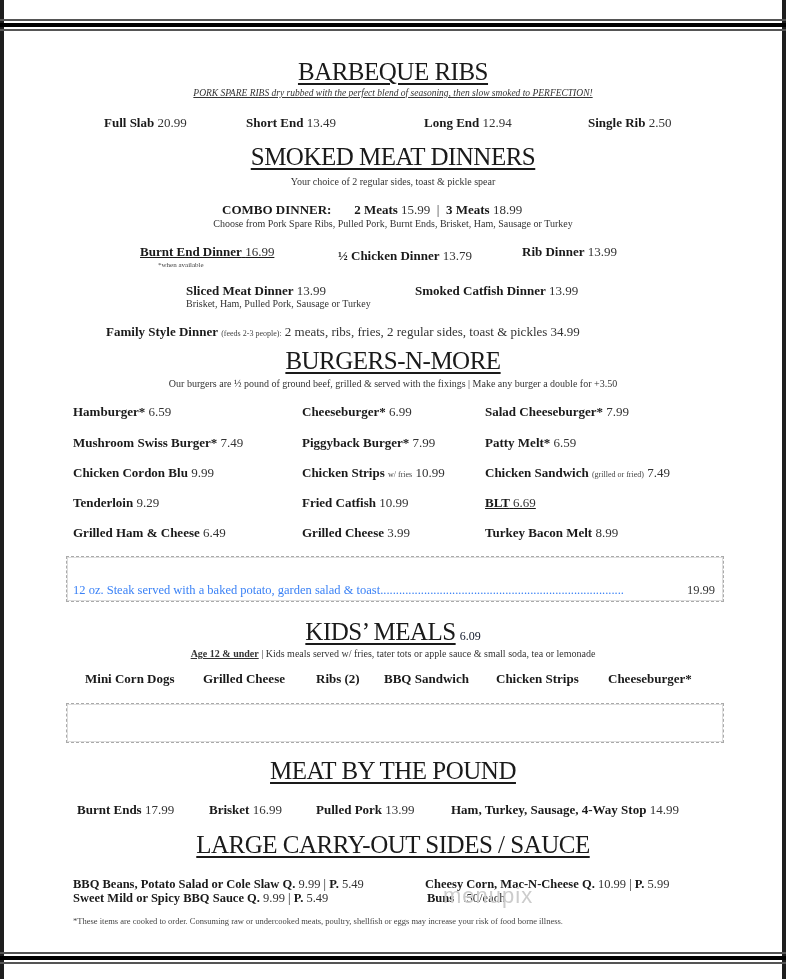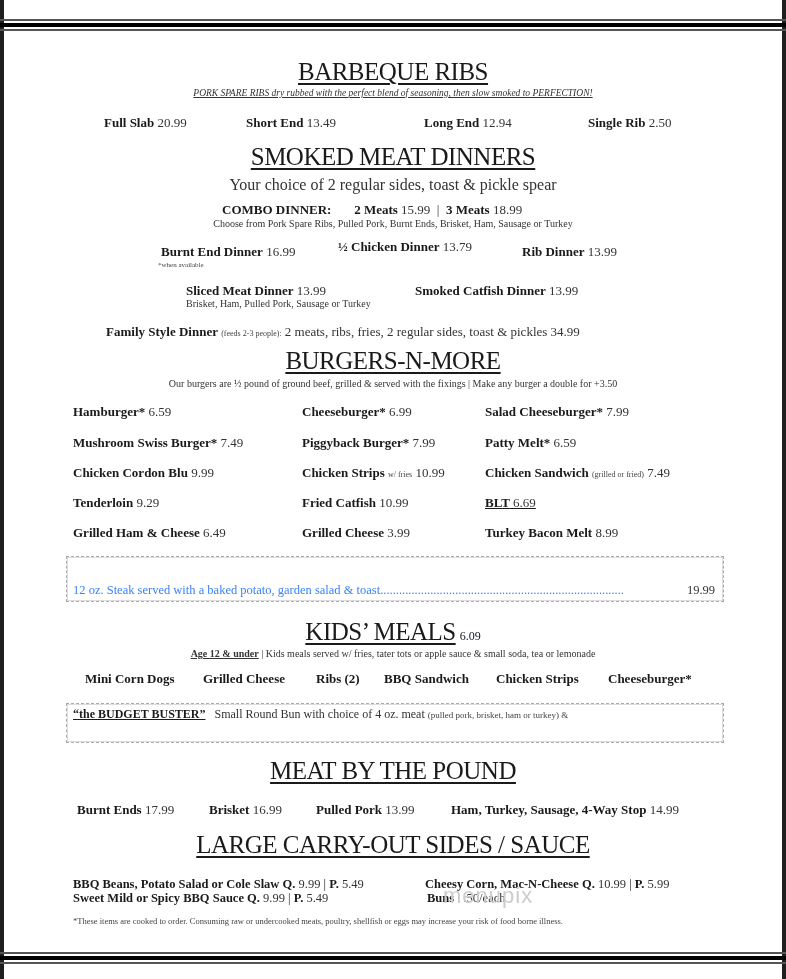--- a/index.html
+++ b/index.html
@@ -42,32 +42,32 @@
 <div class="page">
 
   <div class="h" style="top:58px;font-size:25px;">BARBEQUE RIBS</div>
   <div class="sub" style="top:88px;font-size:9.5px;font-style:italic;text-decoration:underline;">PORK SPARE RIBS dry rubbed with the perfect blend of seasoning, then slow smoked to PERFECTION!</div>
   <div class="row" style="left:104px;top:115px;"><span class="n">Full Slab</span> <span class="p">20.99</span></div>
   <div class="row" style="left:246px;top:115px;"><span class="n">Short End</span> <span class="p">13.49</span></div>
   <div class="row" style="left:424px;top:115px;"><span class="n">Long End</span> <span class="p">12.94</span></div>
   <div class="row" style="left:588px;top:115px;"><span class="n">Single Rib</span> <span class="p">2.50</span></div>
 
   <div class="h" style="top:143px;font-size:25px;">SMOKED MEAT DINNERS</div>
-  <div class="sub" style="top:176px;font-size:16px;">Your choice of 2 regular sides, toast &amp; pickle spear</div>
+  <div class="sub" style="top:176px;font-size:10px;">Your choice of 2 regular sides, toast &amp; pickle spear</div>
   <div class="row" style="left:222px;top:202px;">
     <span class="n">COMBO DINNER:</span>&nbsp;&nbsp;&nbsp;&nbsp;&nbsp;&nbsp;
     <span class="n">2 Meats</span> <span class="p">15.99</span>
     &nbsp;<span class="p">|</span>&nbsp;
     <span class="n">3 Meats</span> <span class="p">18.99</span>
   </div>
   <div class="sub" style="top:218px;font-size:10px;">Choose from Pork Spare Ribs, Pulled Pork, Burnt Ends, Brisket, Ham, Sausage or Turkey</div>
 
-  <div class="row" style="left:161px;top:244px;"><span class="n">Burnt End Dinner</span> <span class="p">16.99</span></div>
+  <div class="row" style="left:140px;top:244px;text-decoration:underline;"><span class="n">Burnt End Dinner</span> <span class="p">16.99</span></div>
   <div class="row tiny" style="left:158px;top:261px;">*when available</div>
-  <div class="row" style="left:338px;top:239px;"><span class="n">½ Chicken Dinner</span> <span class="p">13.79</span></div>
+  <div class="row" style="left:338px;top:248px;"><span class="n">½ Chicken Dinner</span> <span class="p">13.79</span></div>
   <div class="row" style="left:522px;top:244px;"><span class="n">Rib Dinner</span> <span class="p">13.99</span></div>
 
   <div class="row" style="left:186px;top:283px;"><span class="n">Sliced Meat Dinner</span> <span class="p">13.99</span></div>
   <div class="row" style="left:186px;top:298px;font-size:10px;color:#333;">Brisket, Ham, Pulled Pork, Sausage or Turkey</div>
   <div class="row" style="left:415px;top:283px;"><span class="n">Smoked Catfish Dinner</span> <span class="p">13.99</span></div>
 
   <div class="row" style="left:106px;top:324px;">
     <span class="n">Family Style Dinner</span> <span class="small">(feeds 2-3 people):</span> <span class="p">2 meats, ribs, fries, 2 regular sides, toast &amp; pickles 34.99</span>
   </div>
 
@@ -107,24 +107,20 @@
     <span style="font-weight:bold;text-decoration:underline;">Age 12 &amp; under</span>&nbsp;<span>|</span>&nbsp;<span>Kids meals served w/ fries, tater tots or apple sauce &amp; small soda, tea or lemonade</span>
   </div>
   <div class="row" style="left:85px;top:671px;"><span class="n">Mini Corn Dogs</span></div>
   <div class="row" style="left:203px;top:671px;"><span class="n">Grilled Cheese</span></div>
   <div class="row" style="left:316px;top:671px;"><span class="n">Ribs (2)</span></div>
   <div class="row" style="left:384px;top:671px;"><span class="n">BBQ Sandwich</span></div>
   <div class="row" style="left:496px;top:671px;"><span class="n">Chicken Strips</span></div>
   <div class="row" style="left:608px;top:671px;"><span class="n">Cheeseburger*</span></div>
 
   <div class="box" style="top:703px;height:38px;">
-    <div style="position:absolute;left:6px;top:3px;font-size:12px;white-space:nowrap;">
-      <span class="n" style="text-decoration:underline;">“the BUDGET BUSTER”</span>&nbsp;&nbsp;
-      <span class="p">Small Round Bun with choice of 4 oz. meat</span> <span class="small" style="font-size:9px;">(pulled pork, brisket, ham or turkey) &amp;</span>
-    </div>
   </div>
 
   <div class="h" style="top:757px;font-size:25px;">MEAT BY THE POUND</div>
   <div class="row" style="left:77px;top:802px;"><span class="n">Burnt Ends</span> <span class="p">17.99</span></div>
   <div class="row" style="left:209px;top:802px;"><span class="n">Brisket</span> <span class="p">16.99</span></div>
   <div class="row" style="left:316px;top:802px;"><span class="n">Pulled Pork</span> <span class="p">13.99</span></div>
   <div class="row" style="left:451px;top:802px;"><span class="n">Ham, Turkey, Sausage, 4-Way Stop</span> <span class="p">14.99</span></div>
 
   <div class="h" style="top:831px;font-size:25px;">LARGE CARRY-OUT SIDES / SAUCE</div>
   <div class="row" style="left:73px;top:877px;font-size:12.5px;">

